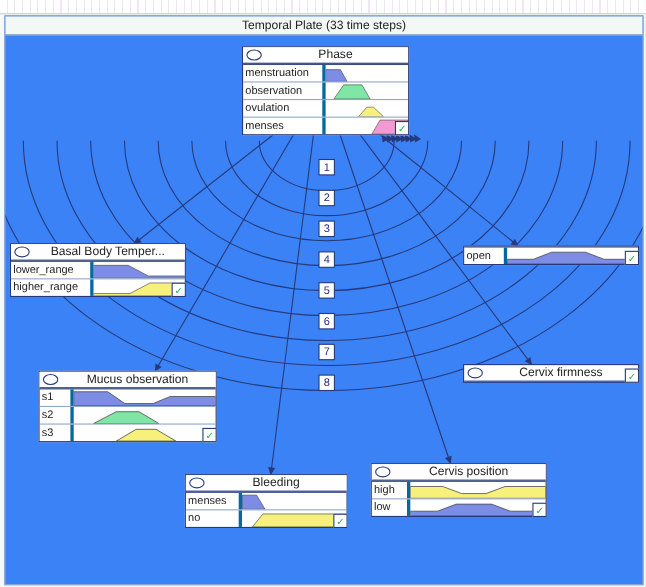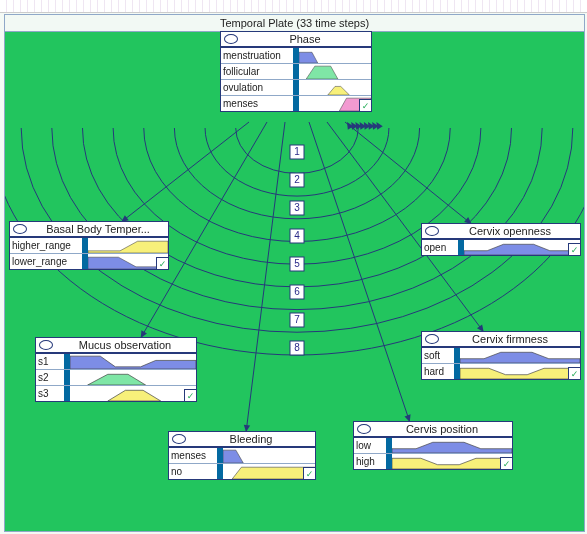--- a/index.html
+++ b/index.html
@@ -1,24 +1,24 @@
 <!DOCTYPE html>
 <html><head>
 <meta charset="utf-8">
 <style>
 html,body{margin:0;padding:0;width:587px;height:534px;background:#f4faf5;font-family:Arial,Helvetica,sans-serif;font-size:11px;color:#222;overflow:hidden}
-.plate{position:absolute;left:4px;top:14px;width:579px;height:516px;border:1px solid #8fa8c8;background:#22c55e}
+.plate{position:absolute;left:4px;top:14px;width:579px;height:516px;border:1px solid #8fa8c8;background:#3b82f6}
 .plate-title{width:100%;text-align:center;font-size:11px;padding:2px 0;border-bottom:1px solid #8fa8c8;background:#f2f9f4}
 .node{position:absolute;background:#fff;border:1px solid #26397a;box-shadow:none}
 .node-title{display:flex;align-items:center;gap:4px;padding:1px 3px;font-size:11px;border-bottom:1px solid #26397a;background:#fff}
 .node-title .oval{width:12px;height:8px;border:1px solid #26397a;border-radius:50%;display:inline-block}
 .node-title .tt{flex:1;text-align:center}
 .row{display:flex;align-items:stretch;border-top:1px solid #8fa8c8;height:15px}
 .row:first-of-type{border-top:none}
-.rn{width:52px;padding:0 2px;font-size:10px;display:flex;align-items:center;border-right:6px solid #0369a1;text-align:center;white-space:nowrap;overflow:hidden}
+.rn{width:52px;padding:0 2px;font-size:10px;display:flex;align-items:center;border-right:3px solid #0369a1;text-align:center;white-space:nowrap;overflow:hidden}
 .rc{flex:1;position:relative}
 .rc svg{position:absolute;left:0;top:0;width:100%;height:100%}
 .rows{border-top:1px solid #26397a}
 .chk{position:absolute;right:-1px;bottom:-1px;width:11px;height:11px;border:1px solid #26397a;background:#fff;display:flex;align-items:center;justify-content:center;font-size:9px;color:#2a5}
 svg.net{position:absolute;left:0;top:0;width:100%;height:100%;pointer-events:none}
 .tl-box{fill:#fff;stroke:#26397a;stroke-width:1}
 .tl-tx{font-size:10px;fill:#2b2b8a;text-anchor:middle;dominant-baseline:middle}
 .arc{fill:none;stroke:#26397a;stroke-width:1}
 .edge{fill:none;stroke:#26397a;stroke-width:1}
 .arrow{fill:#26397a}
@@ -72,36 +72,36 @@
       <line x1="280" y1="107" x2="241.07623318385652" y2="417" class="edge"></line>
       <polygon points="241.07623318385652,417 245.12337917231696,410.45319854065445 238.77323982015037,409.6558716264811" class="arrow"></polygon>
       <line x1="304" y1="107" x2="404.7704160246533" y2="407" class="edge"></line>
       <polygon points="404.7704160246533,407 405.57493237117217,399.3454096485714 399.5080494791953,401.3832840252293" class="arrow"></polygon>
       <line x1="322" y1="107" x2="478.7164179104478" y2="317" class="edge"></line>
       <polygon points="478.7164179104478,317 477.0944129826834,309.4760980858129 471.9652410577177,313.3038383283246" class="arrow"></polygon>
       <line x1="340" y1="107" x2="466.59288537549406" y2="209" class="edge"></line>
       <polygon points="466.59288537549406,209 463.14980106687096,202.11631127637853 459.13435730965216,207.0999055047054" class="arrow"></polygon>
     </svg>
   <div id="nodes">
-      <div class="node" style="left: 215px; top: 16px; width: 150px;">
+      <div class="node" style="left: 215px; top: 27px; width: 150px;">
         <div class="node-title">
           <span class="oval"></span>
           <span class="tt">Phase</span>
         </div>
         <div class="rows">
           <div class="row">
             <div class="rn" style="width: 68px;">menstruation</div>
             <div class="rc">
               <svg viewBox="0 0 100 14" preserveAspectRatio="none">
                 <path d="M0 4 L18 4 L26 14 L0 14 Z" fill="#7d8de6" stroke="#444" stroke-width="0.6"></path>
               </svg>
             </div>
           </div>
           <div class="row">
-            <div class="rn" style="width: 68px;">follicular</div>
+            <div class="rn" style="width: 68px;">observation</div>
             <div class="rc">
               <svg viewBox="0 0 100 14" preserveAspectRatio="none">
                 <path d="M10 14 L22 2 L44 2 L54 14 Z" fill="#7fe6a6" stroke="#444" stroke-width="0.6"></path>
               </svg>
             </div>
           </div>
           <div class="row">
             <div class="rn" style="width: 68px;">ovulation</div>
             <div class="rc">
               <svg viewBox="0 0 100 14" preserveAspectRatio="none">
@@ -120,35 +120,35 @@
         </div>
         <div class="chk">✓</div>
       </div>
       <div class="node" style="left: 4px; top: 206px; width: 158px;">
         <div class="node-title">
           <span class="oval"></span>
           <span class="tt">Basal Body Temper...</span>
         </div>
         <div class="rows">
           <div class="row">
+            <div class="rn" style="width: 68px;">lower_range</div>
+            <div class="rc">
+              <svg viewBox="0 0 100 14" preserveAspectRatio="none">
+                <path d="M0 12 L0 3 L38 3 L60 12 L100 12 L100 14 L0 14 Z" fill="#7d8de6" stroke="#444" stroke-width="0.6"></path>
+              </svg>
+            </div>
+          </div>
+          <div class="row">
             <div class="rn" style="width: 68px;">higher_range</div>
             <div class="rc">
               <svg viewBox="0 0 100 14" preserveAspectRatio="none">
                 <path d="M0 14 L0 12 L40 12 L62 3 L100 3 L100 14 Z" fill="#f7f07a" stroke="#444" stroke-width="0.6"></path>
               </svg>
             </div>
           </div>
-          <div class="row">
-            <div class="rn" style="width: 68px;">lower_range</div>
-            <div class="rc">
-              <svg viewBox="0 0 100 14" preserveAspectRatio="none">
-                <path d="M0 12 L0 3 L38 3 L60 12 L100 12 L100 14 L0 14 Z" fill="#7d8de6" stroke="#444" stroke-width="0.6"></path>
-              </svg>
-            </div>
-          </div>
         </div>
         <div class="chk">✓</div>
       </div>
       <div class="node" style="left: 30px; top: 322px; width: 160px;">
         <div class="node-title">
           <span class="oval"></span>
           <span class="tt">Mucus observation</span>
         </div>
         <div class="rows">
           <div class="row">
@@ -196,75 +196,53 @@
             <div class="rn" style="width: 44px;">no</div>
             <div class="rc">
               <svg viewBox="0 0 100 14" preserveAspectRatio="none">
                 <path d="M10 14 L20 3 L100 3 L100 14 Z" fill="#f7f07a" stroke="#444" stroke-width="0.6"></path>
               </svg>
             </div>
           </div>
         </div>
         <div class="chk">✓</div>
       </div>
-      <div class="node" style="left: 332px; top: 406px; width: 158px; margin-left: 16px;">
+      <div class="node" style="left: 332px; top: 406px; width: 158px;">
         <div class="node-title">
           <span class="oval"></span>
           <span class="tt">Cervis position</span>
         </div>
         <div class="rows">
           <div class="row">
+            <div class="rn" style="width: 28px;">high</div>
+            <div class="rc">
+              <svg viewBox="0 0 100 14" preserveAspectRatio="none">
+                <path d="M0 4 L24 4 L38 10 L56 10 L70 4 L100 4 L100 14 L0 14 Z" fill="#f7f07a" stroke="#444" stroke-width="0.6"></path>
+              </svg>
+            </div>
+          </div>
+          <div class="row">
             <div class="rn" style="width: 28px;">low</div>
             <div class="rc">
               <svg viewBox="0 0 100 14" preserveAspectRatio="none">
                 <path d="M0 10 L20 10 L34 4 L60 4 L74 10 L100 10 L100 14 L0 14 Z" fill="#7d8de6" stroke="#444" stroke-width="0.6"></path>
               </svg>
             </div>
           </div>
-          <div class="row">
-            <div class="rn" style="width: 28px;">high</div>
-            <div class="rc">
-              <svg viewBox="0 0 100 14" preserveAspectRatio="none">
-                <path d="M0 4 L24 4 L38 10 L56 10 L70 4 L100 4 L100 14 L0 14 Z" fill="#f7f07a" stroke="#444" stroke-width="0.6"></path>
-              </svg>
-            </div>
-          </div>
         </div>
         <div class="chk">✓</div>
       </div>
       <div class="node" style="left: 416px; top: 316px; width: 158px;">
         <div class="node-title">
           <span class="oval"></span>
           <span class="tt">Cervix firmness</span>
         </div>
-        <div class="rows">
-          <div class="row">
-            <div class="rn" style="width: 28px;">soft</div>
-            <div class="rc">
-              <svg viewBox="0 0 100 14" preserveAspectRatio="none">
-                <path d="M0 10 L20 10 L34 4 L60 4 L74 10 L100 10 L100 14 L0 14 Z" fill="#7d8de6" stroke="#444" stroke-width="0.6"></path>
-              </svg>
-            </div>
-          </div>
-          <div class="row">
-            <div class="rn" style="width: 28px;">hard</div>
-            <div class="rc">
-              <svg viewBox="0 0 100 14" preserveAspectRatio="none">
-                <path d="M0 4 L24 4 L38 10 L56 10 L70 4 L100 4 L100 14 L0 14 Z" fill="#f7f07a" stroke="#444" stroke-width="0.6"></path>
-              </svg>
-            </div>
-          </div>
-        </div>
         <div class="chk">✓</div>
       </div>
       <div class="node" style="left: 416px; top: 208px; width: 158px;">
-        <div class="node-title">
-          <span class="oval"></span>
-          <span class="tt">Cervix openness</span>
-        </div>
         <div class="rows">
           <div class="row">
             <div class="rn" style="width: 32px;">open</div>
             <div class="rc">
               <svg viewBox="0 0 100 14" preserveAspectRatio="none">
                 <path d="M0 10 L20 10 L34 4 L60 4 L74 10 L100 10 L100 14 L0 14 Z" fill="#7d8de6" stroke="#444" stroke-width="0.6"></path>
               </svg>
             </div>
           </div>
         </div>

